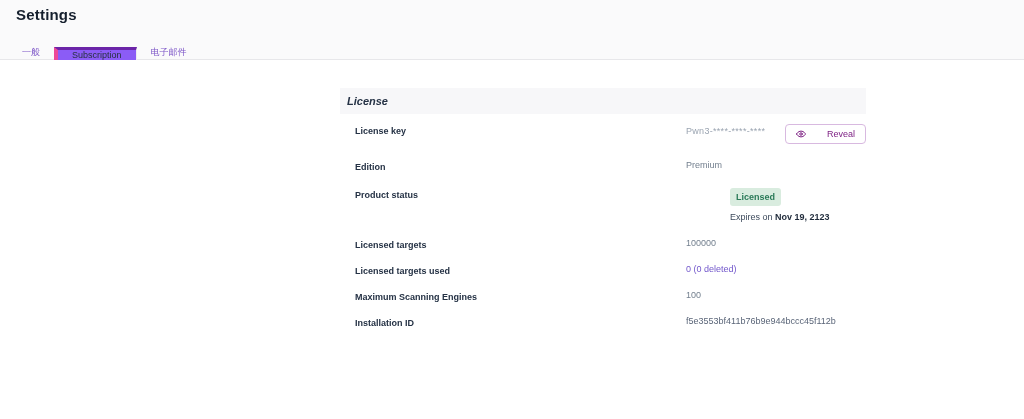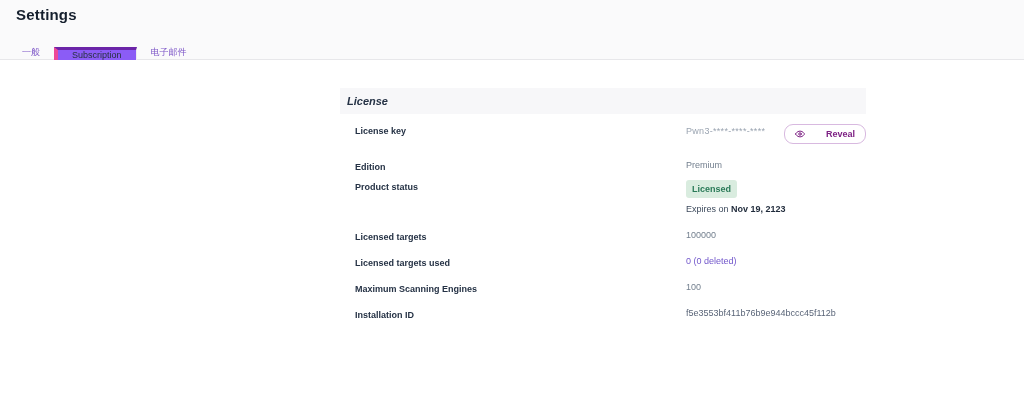--- a/index.html
+++ b/index.html
@@ -19,26 +19,26 @@
 
   .section-header { background:#f7f7f9; height:26px; display:flex; align-items:center; padding-left:7px; margin-bottom:10px; }
   .section-header span { font-size:11px; font-weight:bold; color:#253245;font-style:italic; }
 
   .row { display:flex; align-items:flex-start; padding-left:7px; }
   .row-label { flex:0 0 339px; font-size:9px; font-weight:bold; color:#253245; padding-top:2px;padding-left:8px; }
   .row-value { flex:1 1 auto; font-size:9px; color:#74808f; }
 
   .mt16 { margin-top:16px; }
   .mt14 { margin-top:14px; }
-  .mt12 { margin-top:8px; }
+  .mt12 { margin-top:16px;gap:44px; }
 
   
   .key-line { display:flex; justify-content:space-between; }
   .masked-key { color:#9aa4b1; font-size:9px; letter-spacing:0.3px; padding-top:2px; }
-  .reveal-btn { display:inline-flex; align-items:center; gap:21px; background:#ffffff; border:1px solid #d8b9e0; border-radius:9px; padding:4px 10px; color:#7d2083; font-size:9px; font-weight:bold; cursor:pointer; }
+  .reveal-btn { display:inline-flex; align-items:center; gap:21px; background:#ffffff; border:1px solid #d8b9e0; border-radius:4px; padding:4px 10px; color:#7d2083; font-size:9px; font-weight:normal; cursor:pointer; }
   .reveal-btn svg { display:block; }
   .update-btn { position:relative; margin-top:6px; width:100%; background:#7d2083; border:none; border-radius:3px; color:#ffffff; font-size:9px; font-weight:bold; font-family:"Liberation Sans",sans-serif; padding:6px 0; text-align:center; cursor:pointer; }
   .watermark { position:absolute; left:4px; top:6px; font-size:8px; font-weight:normal; color:rgba(255,255,255,0.35); pointer-events:none; }
 
   
   .status-badge { display:inline-block; background:#d9ecdf; color:#2a7a58; font-size:9px; font-weight:bold; padding:4px 6px; border-radius:3px;text-align:right; }
   .expires-line { margin-top:6px; font-size:9px; color:#3d4a5c; }
   .expires-line b { color:#1f2a3a; }
 
   .link { color:#7257cb; font-size:9px; text-decoration:none; cursor:pointer; display:inline-block; }

